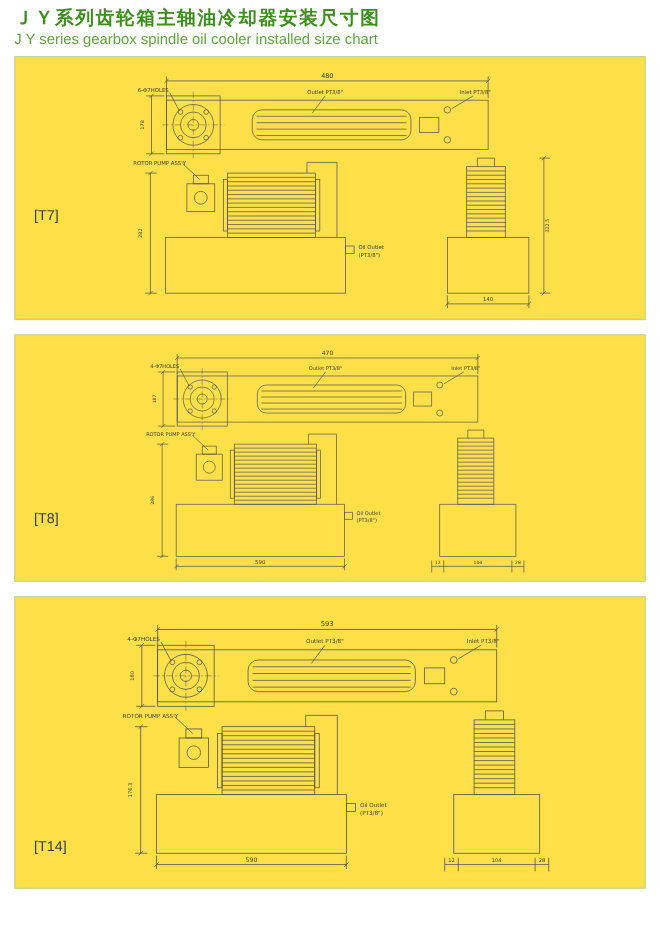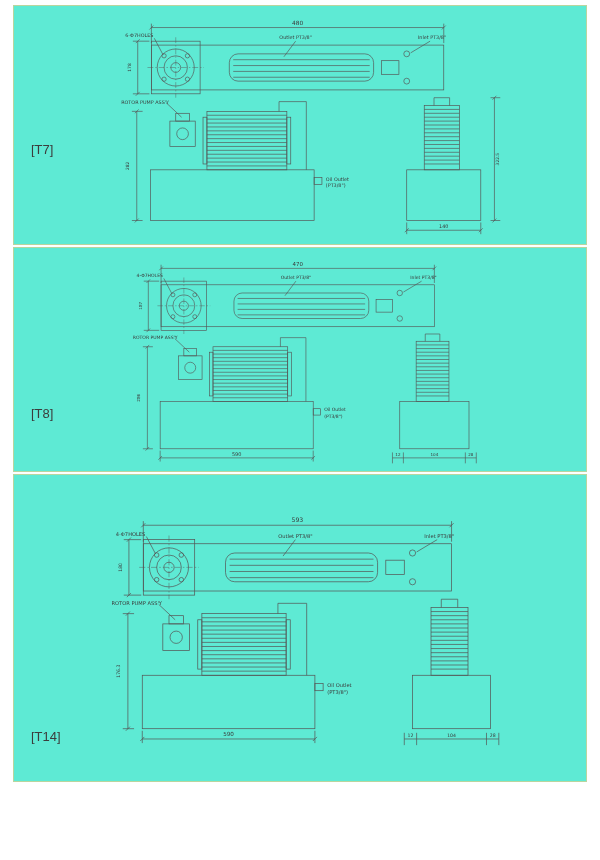--- a/index.html
+++ b/index.html
@@ -24,46 +24,50 @@
     letter-spacing:1.5px;line-height:1.2;
   }
   .title-en{
     margin:1px 0 7px 0;
     font-size:13.5px;font-weight:normal;color:var(--subtitle);
     line-height:1.15;
   }
   .panel{
     position:relative;
     border:1px solid var(--border);
-    background:#5eead4;
-    margin-bottom:2px;
+    background:#fde047;
+    margin-bottom:13px;
   }
   .panel-1{height:240px;}
   .panel-2{height:225px;}
-  .panel-3{height:308px;}
+  .panel-3{height:266px;}
   .panel-label{
     position:absolute;left:17px;z-index:2;
     font-size:13px;color:#3c3c3c;
   }
   .panel-1 .panel-label{top:57%;}
   .panel-2 .panel-label{top:71%;}
   .panel-3 .panel-label{top:83%;}
   .drawing-slot{position:absolute;inset:4px 6px;}
   .drawing-slot svg{width:100%;height:100%;display:block;}
   .lines{stroke:var(--line);}
   svg text{
     stroke:none;fill:#3a3a3a;
     font-family:"DejaVu Sans","Liberation Sans",sans-serif;
   }
 </style>
 </head>
 <body>
 
 <div class="page">
 
+  <header>
+    <h1 class="title-zh">ＪＹ系列齿轮箱主轴油冷却器安装尺寸图</h1>
+    <h2 class="title-en">J Y series gearbox spindle oil cooler installed size chart</h2>
+  </header>
 
   <section class="panel panel-1">
     <span class="panel-label">[T7]</span>
     <div class="drawing-slot">
   <svg viewBox="0 0 545 236" preserveAspectRatio="xMidYMid meet">
     <g class="lines" stroke="#555" fill="none" stroke-width="0.7">
 
       <g transform="translate(120,22)">
         <rect x="0" y="14" width="300" height="46"></rect>
         <g>

